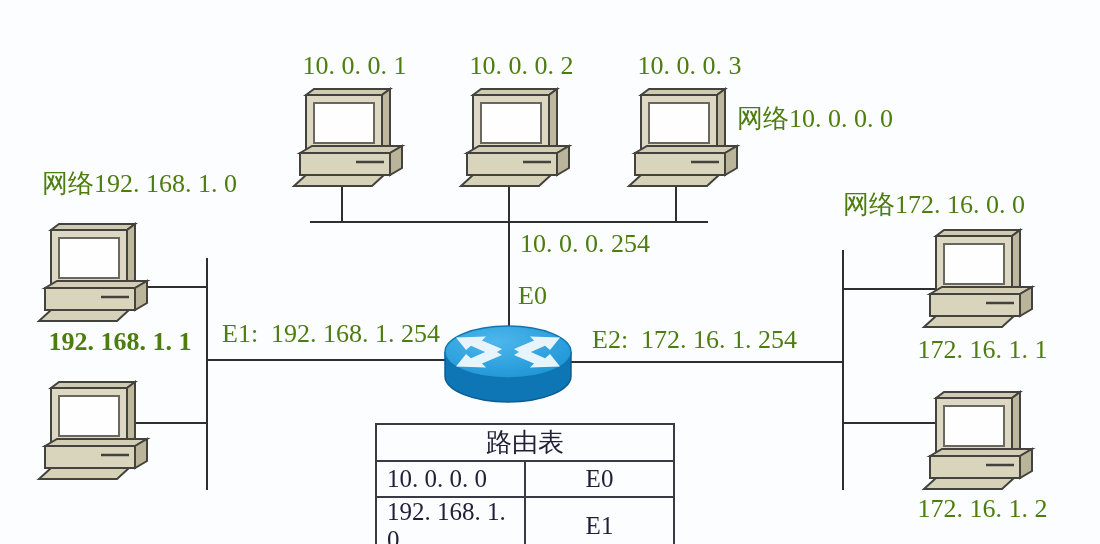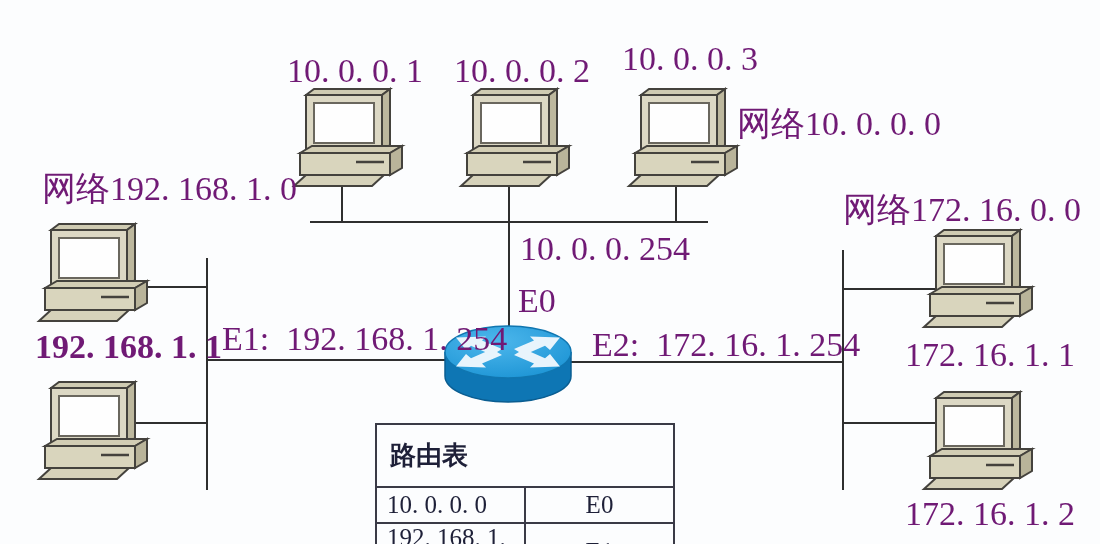--- a/index.html
+++ b/index.html
@@ -4,35 +4,35 @@
 <style>
   html,body{margin:0;padding:0;background:#ffffff;}
   .canvas{
     position:relative;width:1100px;height:544px;overflow:hidden;
     background:#fcfdfe;
     font-family:"Liberation Serif","DejaVu Serif",serif;
     color:#1e2038;
   }
   .wires{position:absolute;left:0;top:0;width:1100px;height:544px;}
   .wires line{stroke:#2f2f2f;stroke-width:2;}
-  .lbl{position:absolute;font-size:34px;line-height:1.1;white-space:pre;color:#701a75;}
+  .lbl{position:absolute;font-size:26px;line-height:1.1;white-space:pre;color:#4d7c0f;}
   .lbl.center{text-align:center;}
   .pc{position:absolute;width:112px;height:102px;}
   .pc svg{overflow:visible;}
   .router{position:absolute;left:441px;top:320px;}
   .rtable{
     position:absolute;left:375px;top:423px;width:300px;
     border-collapse:collapse;table-layout:fixed;
     font-size:25px;color:#1e2038;background:#fcfdfe;
   }
   .rtable td,.rtable th{
     border:2px solid #3a3a46;font-weight:normal;
     padding:0 0 0 10px;text-align:left;overflow:hidden;
   }
-  .rtable th{height:33px;text-align:left;padding:13px;font-size:26px;font-weight:bold;}
+  .rtable th{height:33px;text-align:center;padding:0;font-size:26px;}
   .rtable td{height:34px;margin-left:40px;}
   .rtable td.iface{text-align:center;padding:0;width:66px;}
 </style>
 </head>
 <body>
 
 <div class="canvas">
 
   <svg class="wires">
     <line x1="310" y1="222" x2="708" y2="222"></line>
@@ -156,21 +156,21 @@
     <g fill="#e8f4fc" transform="translate(67,32) scale(1,0.52)">
       <polygon points="6,-6 26,-22 22,-30 52,-28 42,-4 37,-12 16,6" transform="rotate(0)"></polygon>
       <polygon points="6,-6 26,-22 22,-30 52,-28 42,-4 37,-12 16,6" transform="scale(-1,1)"></polygon>
       <polygon points="6,-6 26,-22 22,-30 52,-28 42,-4 37,-12 16,6" transform="scale(1,-1)"></polygon>
       <polygon points="6,-6 26,-22 22,-30 52,-28 42,-4 37,-12 16,6" transform="scale(-1,-1)"></polygon>
     </g>
   </svg>
 
   <div class="lbl center" style="left:287px;top:52px;width:135px;">10. 0. 0. 1</div>
   <div class="lbl center" style="left:454px;top:52px;width:135px;">10. 0. 0. 2</div>
-  <div class="lbl center" style="left:622px;top:40px;width:135px;">10. 0. 0. 3</div>
+  <div class="lbl center" style="left:622px;top:52px;width:135px;">10. 0. 0. 3</div>
 
   <div class="lbl" style="left:737px;top:105px;">网络10. 0. 0. 0</div>
   <div class="lbl" style="left:42px;top:170px;">网络192. 168. 1. 0</div>
   <div class="lbl" style="left:843px;top:191px;">网络172. 16. 0. 0</div>
 
   <div class="lbl" style="left:520px;top:230px;">10. 0. 0. 254</div>
   <div class="lbl" style="left:518px;top:282px;">E0</div>
   <div class="lbl" style="left:222px;top:304px;margin-top:16px;">E1:  192. 168. 1. 254</div>
   <div class="lbl" style="left:592px;top:326px;">E2:  172. 16. 1. 254</div>
 

